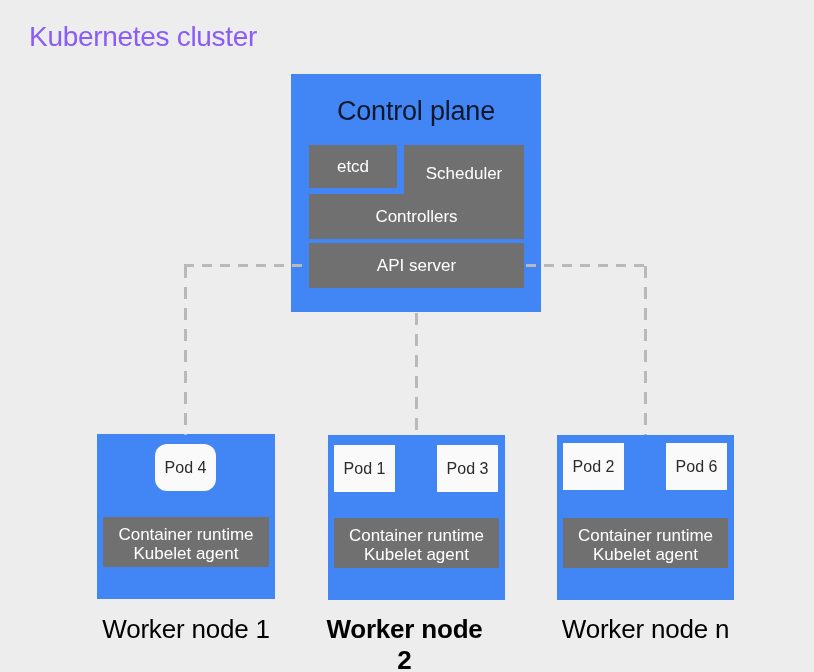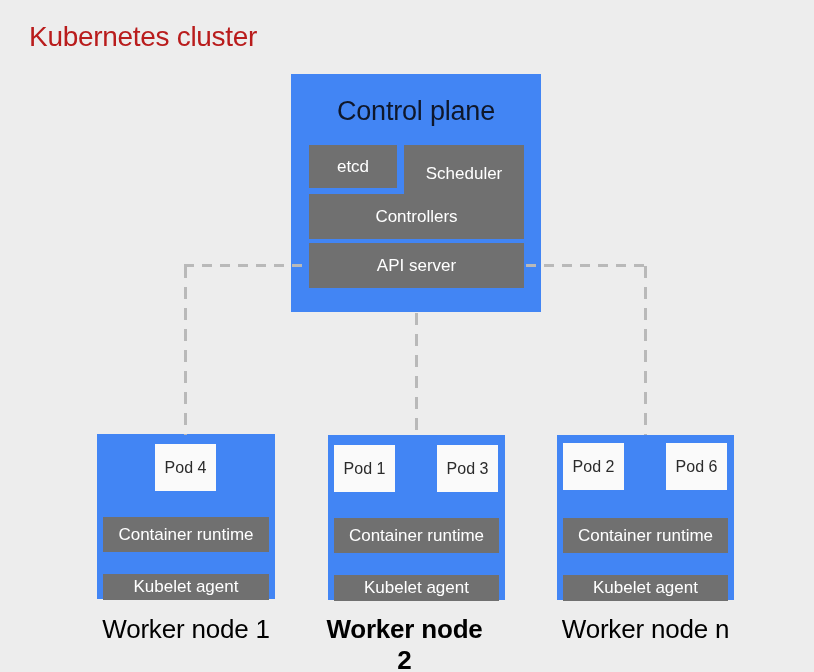--- a/index.html
+++ b/index.html
@@ -9,21 +9,21 @@
     background: #EDEDED;
     position: relative;
     overflow: hidden;
   }
   #canvas { position: absolute; inset: 0; width: 814px; height: 672px; }
 
   .diagram-title {
     position: absolute;
     left: 29px; top: 21px;
     font-size: 28px;
-    color: #b91c1c;
+    color: #8b5cf6;
     letter-spacing: -0.3px;
   }
 
   
   .line { position: absolute; z-index: 2; }
   .line-h {
     left: 184px; top: 264px; width: 463px; height: 3px;
     background: repeating-linear-gradient(90deg, #B9B9B9 0 10px, transparent 10px 18px);
   }
   .line-v {
@@ -72,28 +72,28 @@
 
   .pod {
     position: absolute; z-index: 3;
     top: 10px; width: 61px; height: 47px;
     background: #FAFAFA;
     color: #2B2B2B;
     display: flex; align-items: center; justify-content: center;
     font-size: 16px;
     white-space: nowrap;
   }
-  .pod.center { left: 58px; }
+  .pod.center { left: 58px; border-radius: 12px; }
   .pod.left   { left: 6px; }
   .pod.right  { left: 109px; }
   .n3 .pod    { top: 8px; }
 
   .node .comp { left: 6px; right: 6px; width: auto; height: 35px; font-size: 17px; }
   .node .comp.runtime { top: 83px; }
-  .node .comp.kubelet { top: 140px; height: 26px; }
+  .node .comp.kubelet { top: 107px; height: 26px; }
 
   .node-label {
     position: absolute;
     top: 614px;
     text-align: center;
     font-size: 26px;
     color: #000000;
     letter-spacing: -0.2px;
   }
   .node-label.n1 { left: 97px;  width: 178px; }

